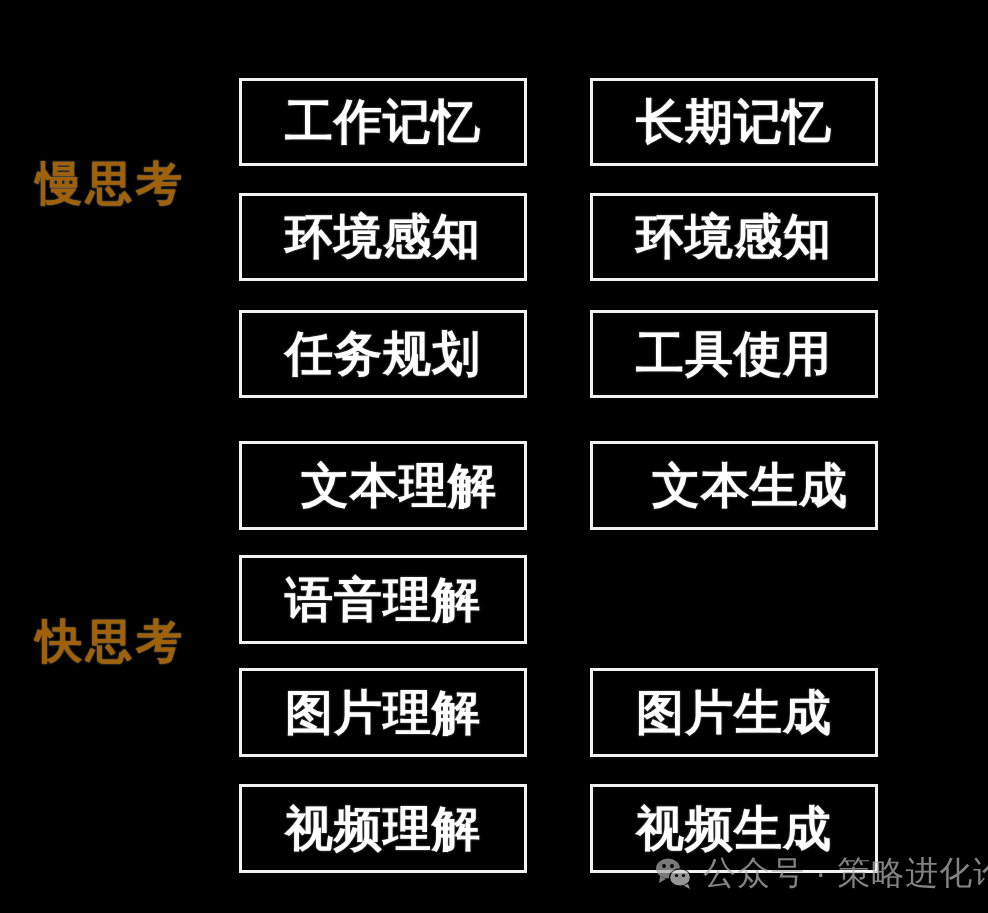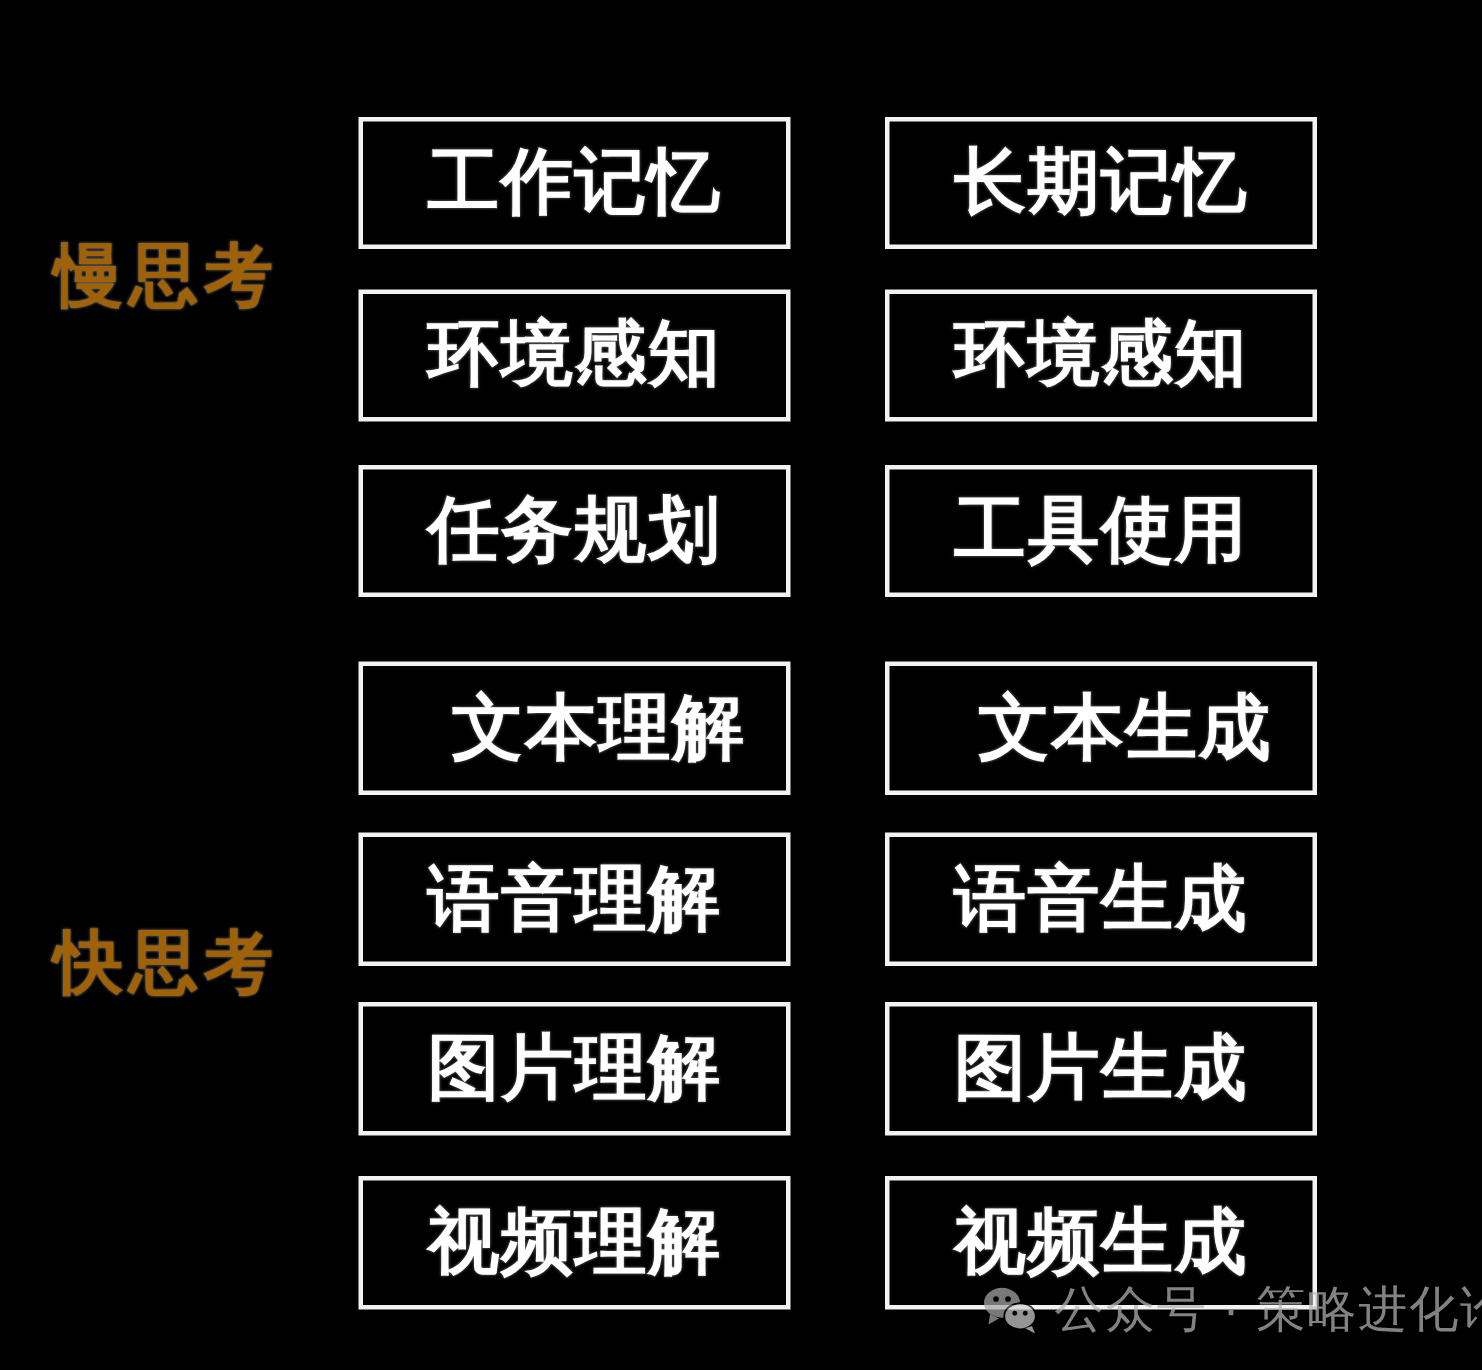--- a/index.html
+++ b/index.html
@@ -128,23 +128,20 @@
   <div class="cap-box short col-left row-f1">
     <span class="cap-label">文本理解</span>
   </div>
   <div class="cap-box short col-right row-f1">
     <span class="cap-label">文本生成</span>
   </div>
 
   <div class="cap-box short col-left row-f2">
     <span class="cap-label">语音理解</span>
   </div>
-  <div class="cap-box short col-right row-f2">
-    <span class="cap-label">语音生成</span>
-  </div>
 
   <div class="cap-box short col-left row-f3">
     <span class="cap-label">图片理解</span>
   </div>
   <div class="cap-box short col-right row-f3">
     <span class="cap-label">图片生成</span>
   </div>
 
   <div class="cap-box short col-left row-f4">
     <span class="cap-label">视频理解</span>

